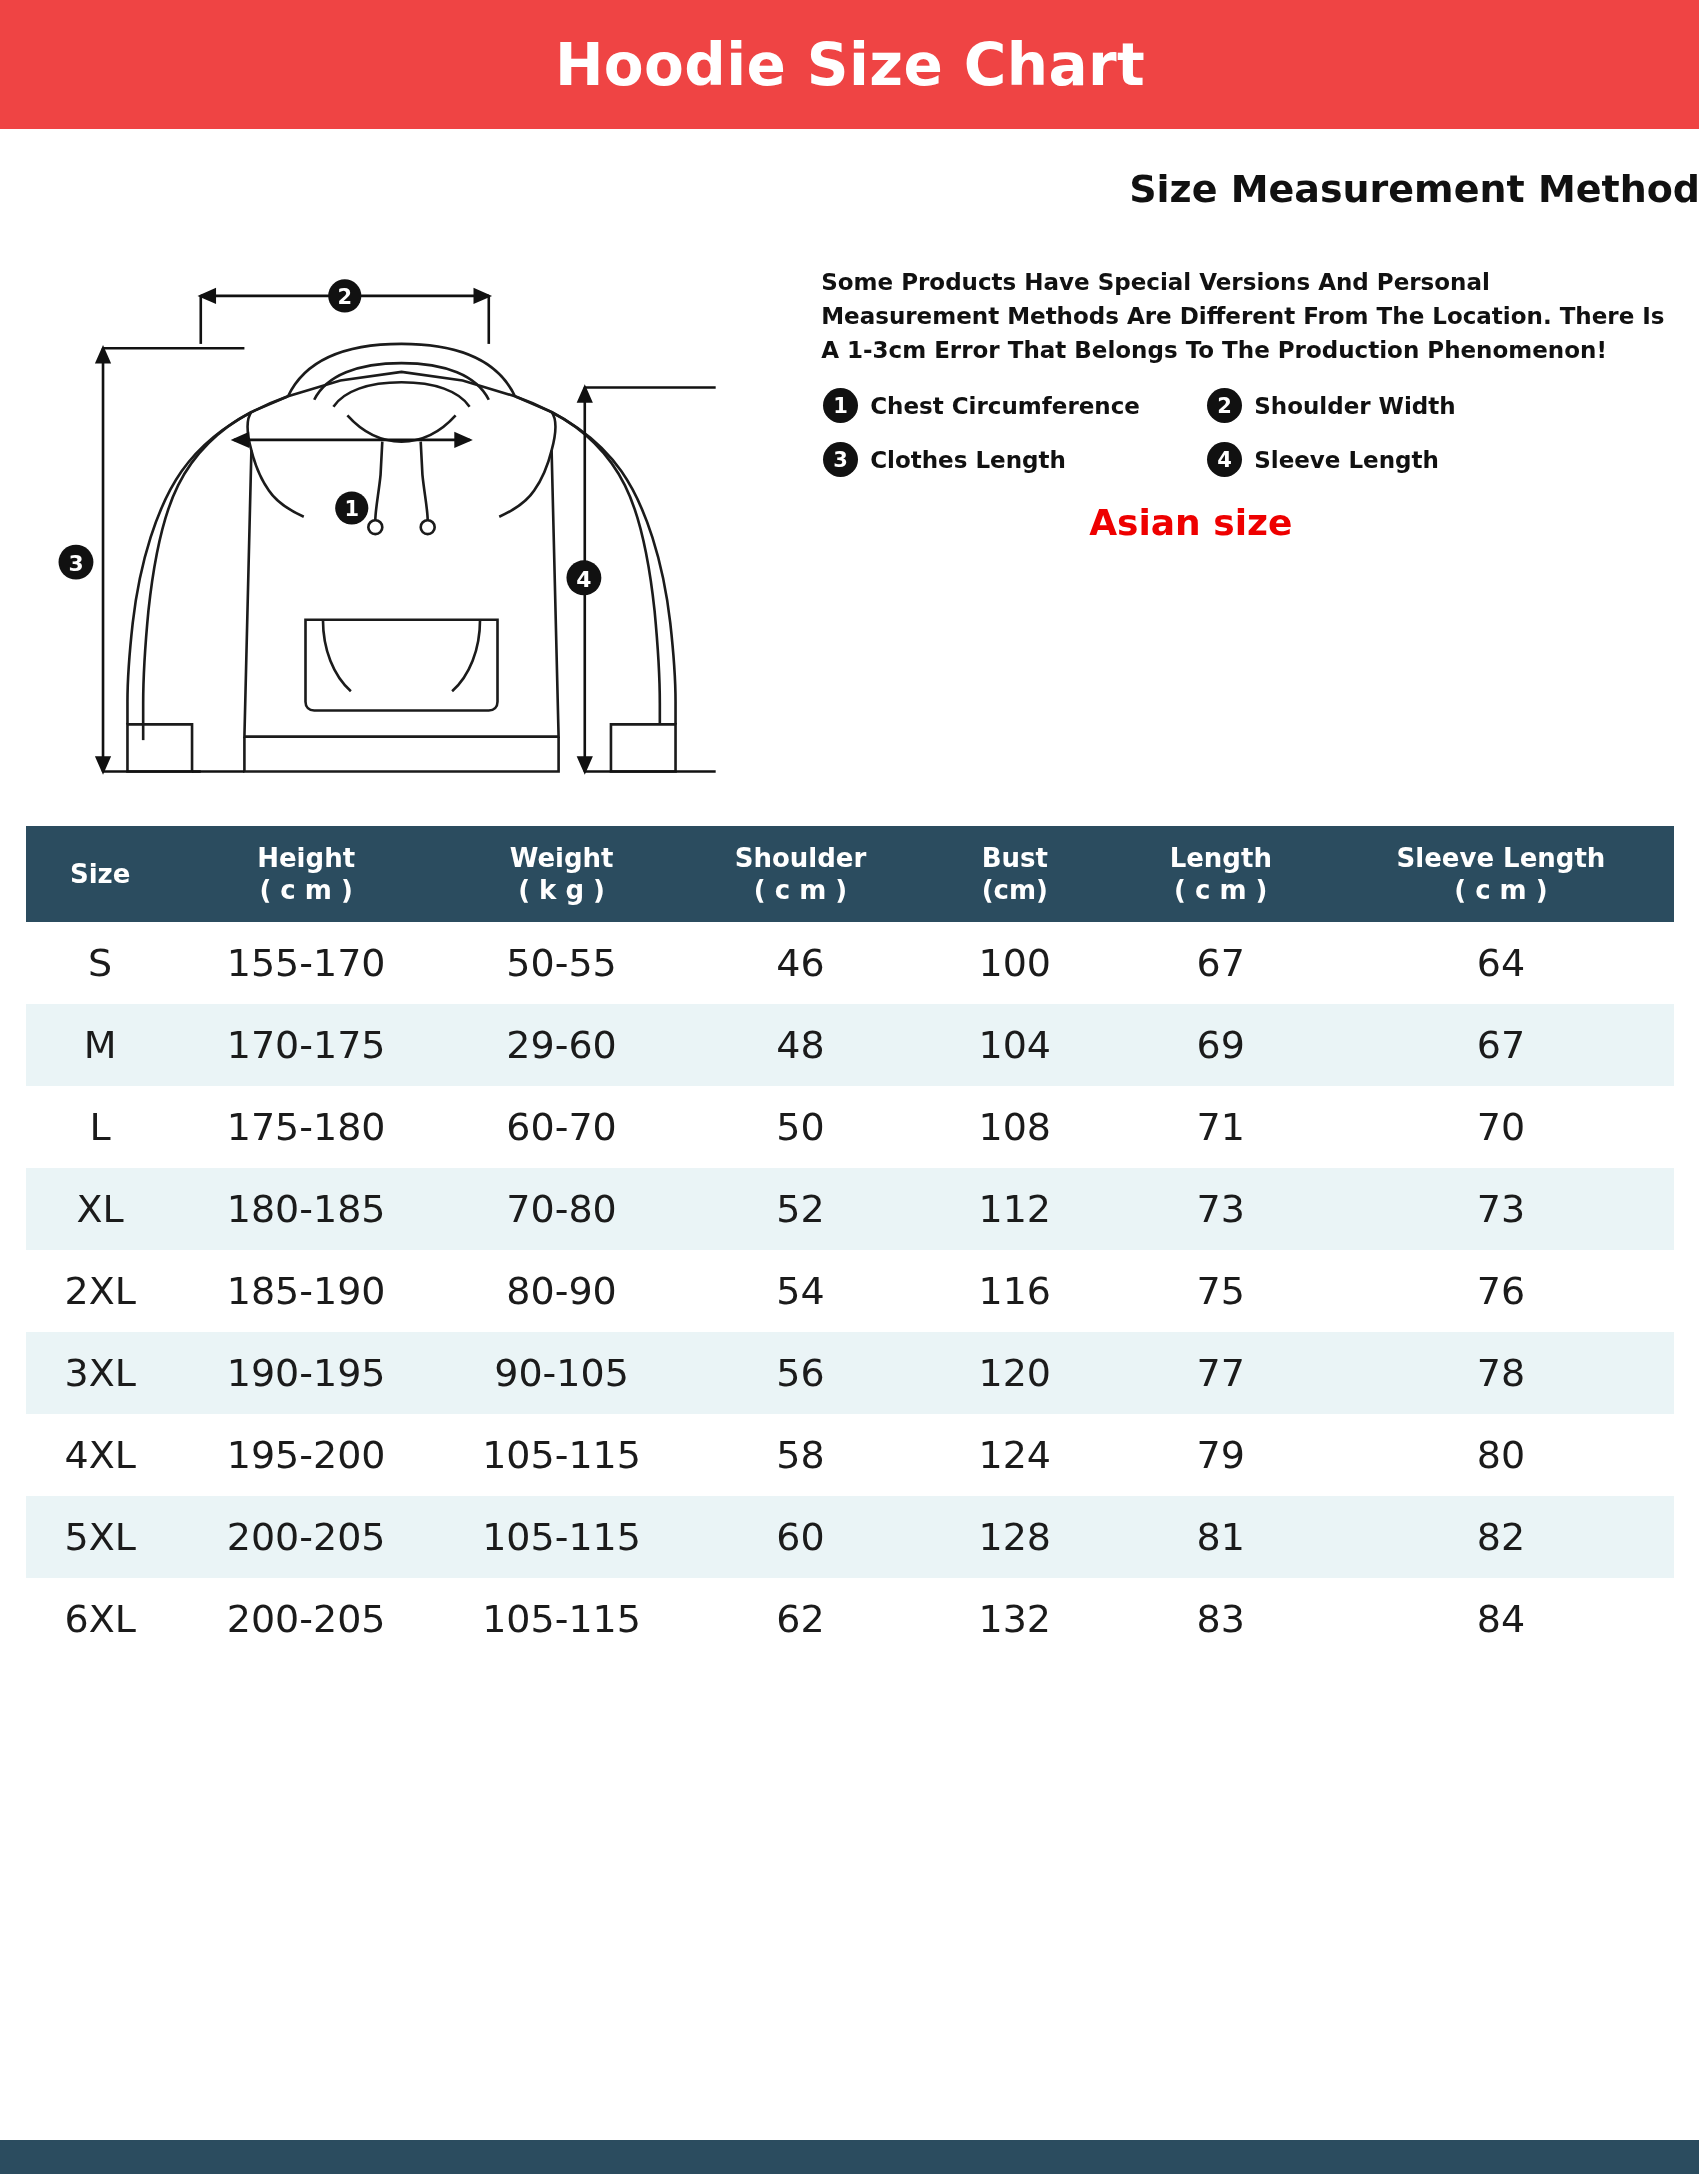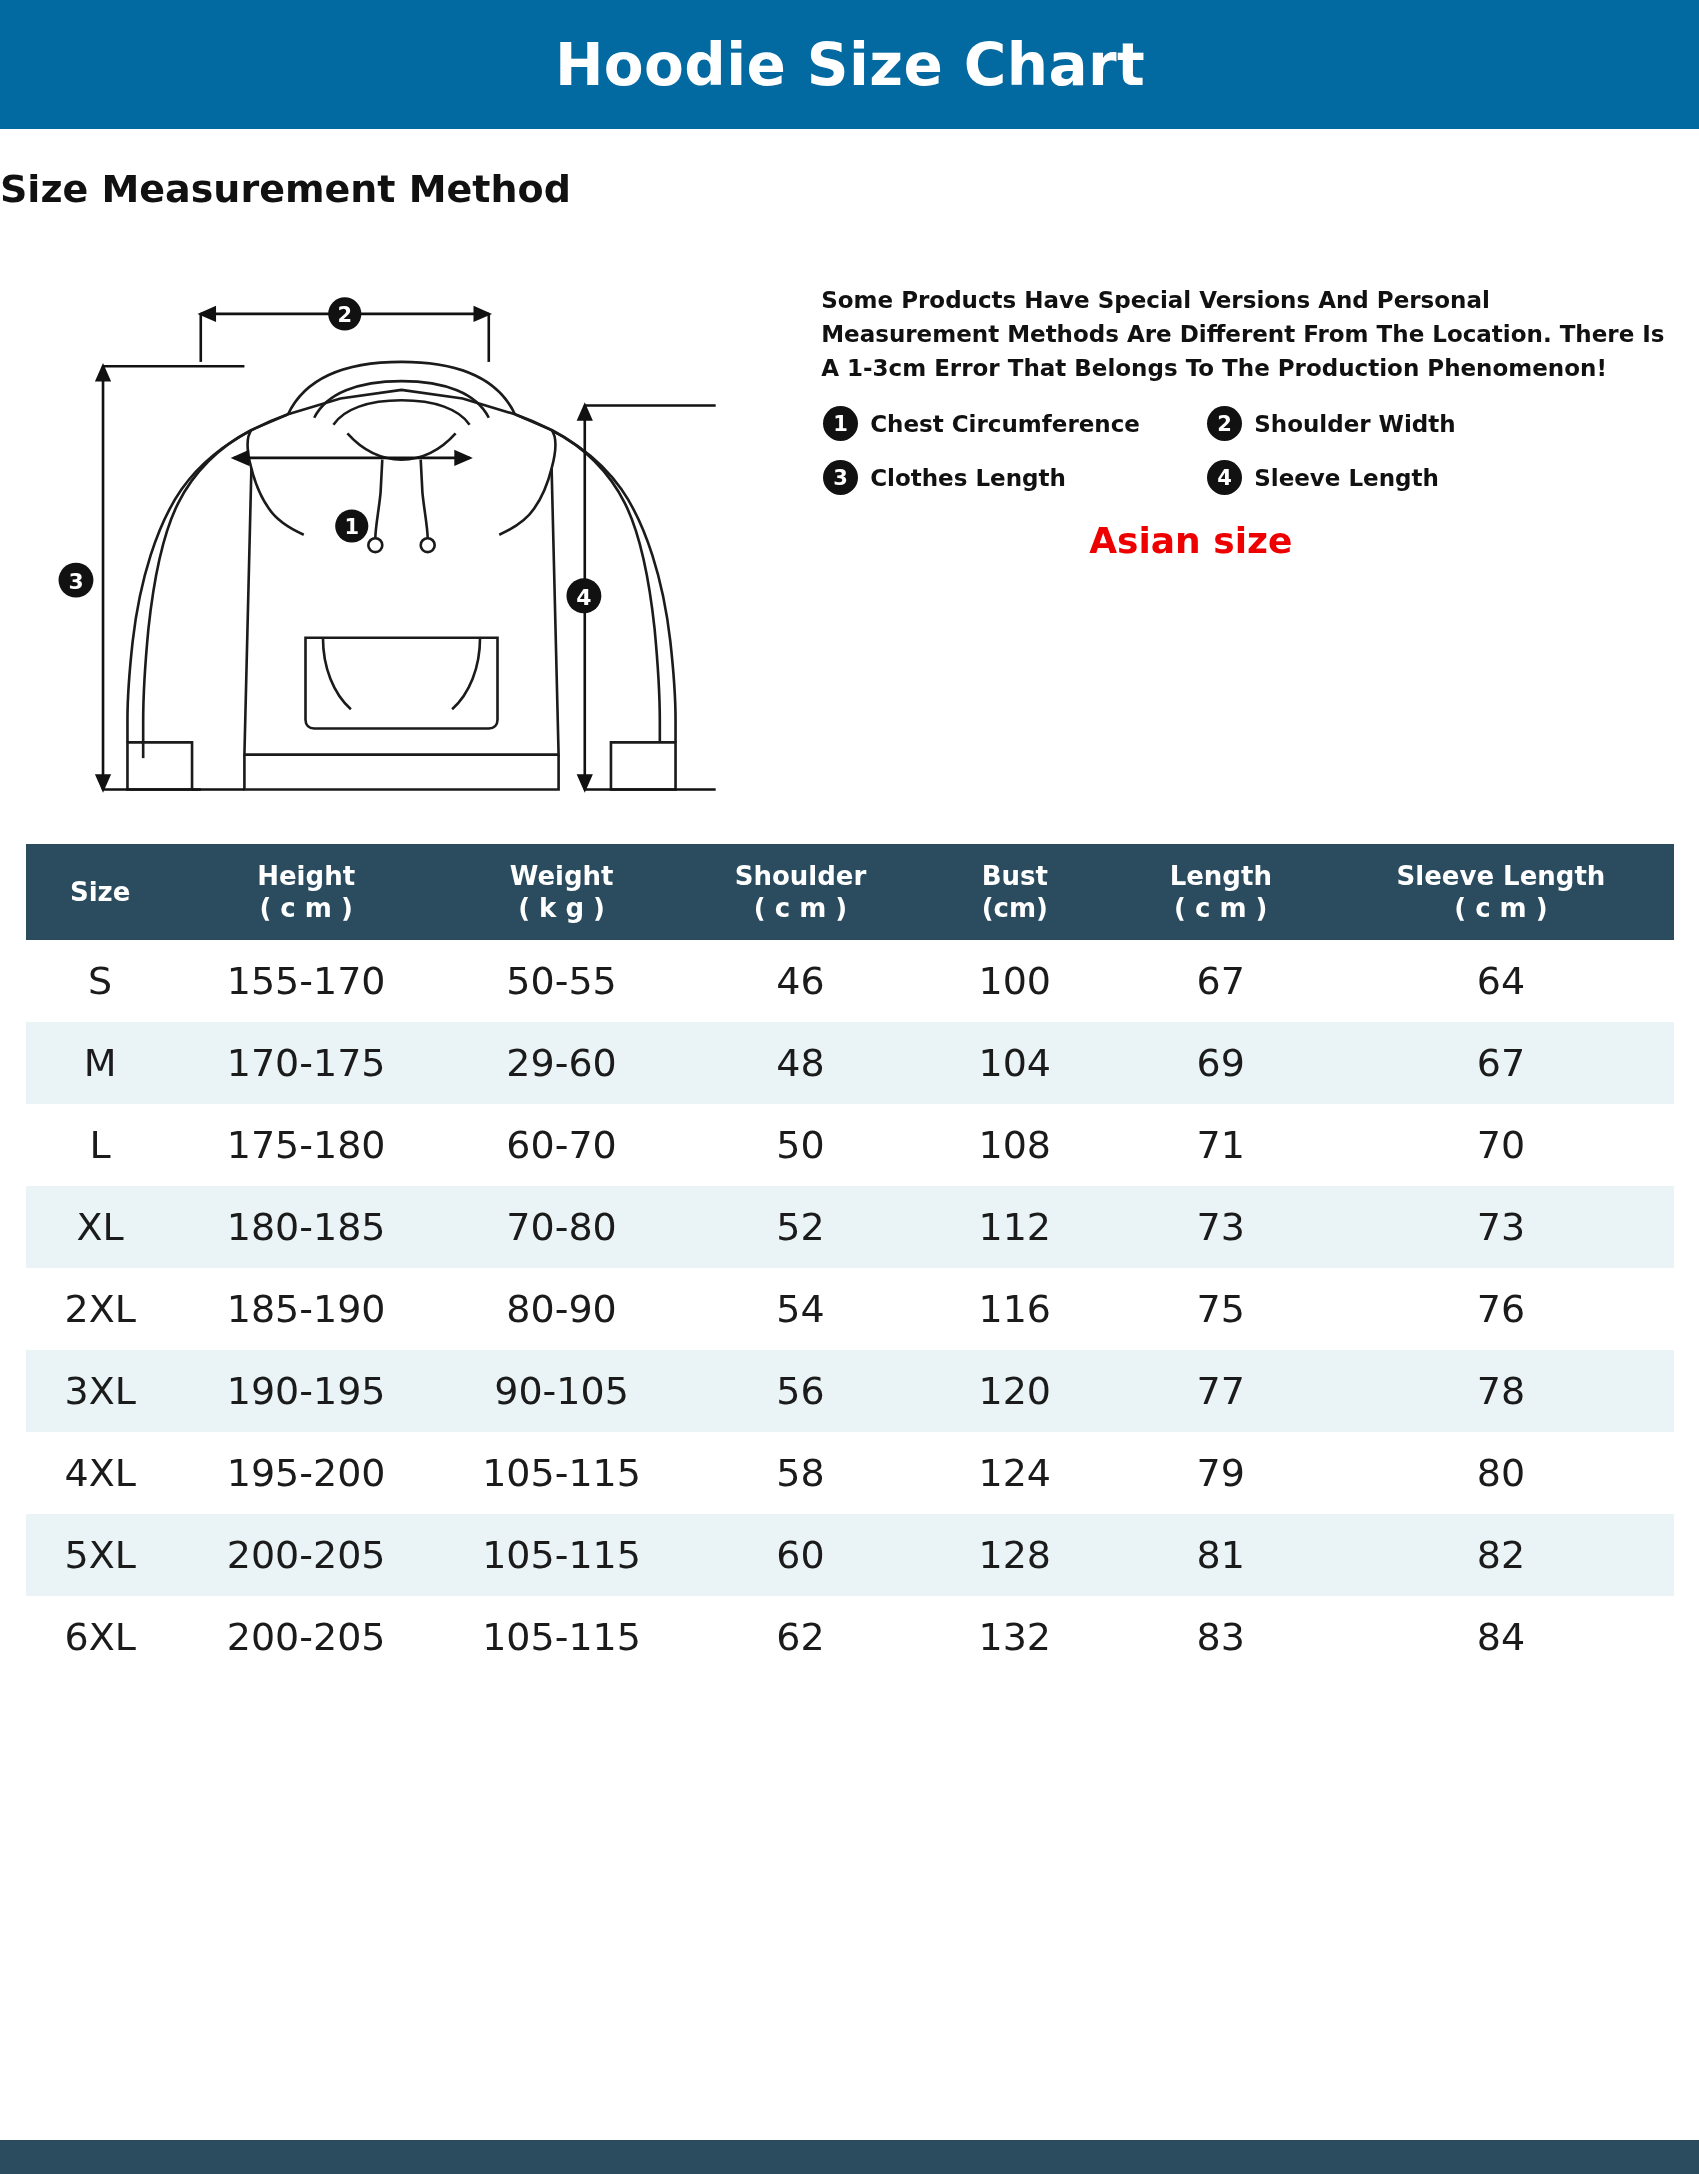--- a/index.html
+++ b/index.html
@@ -19,41 +19,41 @@
     height: 2175px;
     position: relative;
     background: #ffffff;
     box-sizing: border-box;
   }
 
   
   .header-bar {
     width: 100%;
     height: 129px;
-    background: #0369a1;
+    background: #ef4444;
     display: flex;
     align-items: center;
     justify-content: center;
   }
   .header-title {
     color: #ffffff;
     font-size: 58px;
     font-weight: bold;
     letter-spacing: 0.4px;
     font-family: "DejaVu Sans", sans-serif;
   }
 
   
   .section-title {
-    text-align: left;
+    text-align: right;
     font-size: 38px;
     font-weight: bold;
     color: #111111;
     margin-top: 38px;
-    margin-bottom: 20px;
+    margin-bottom: 2px;
   }
 
   
   .mid {
     display: flex;
     flex-direction: row;
     padding: 0 26px;
     height: 611px;
     box-sizing: border-box;
   }

